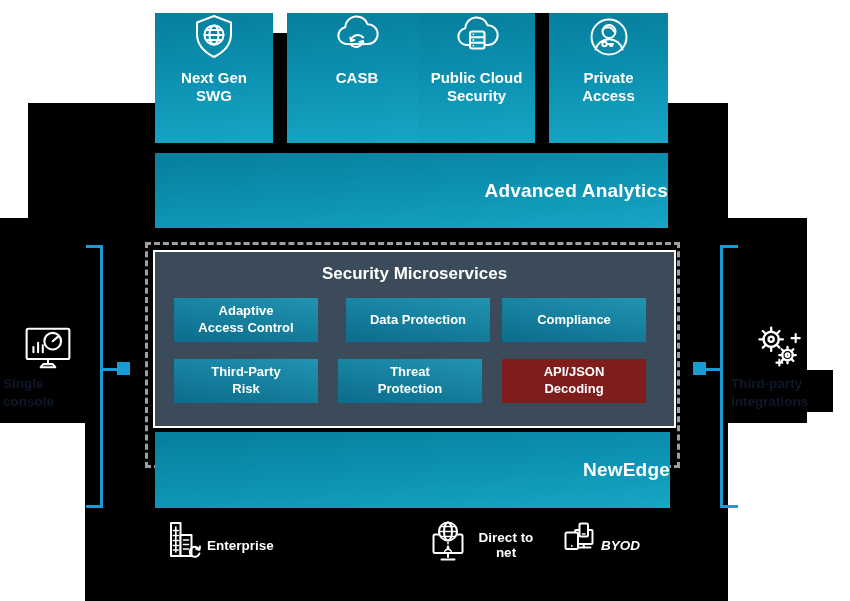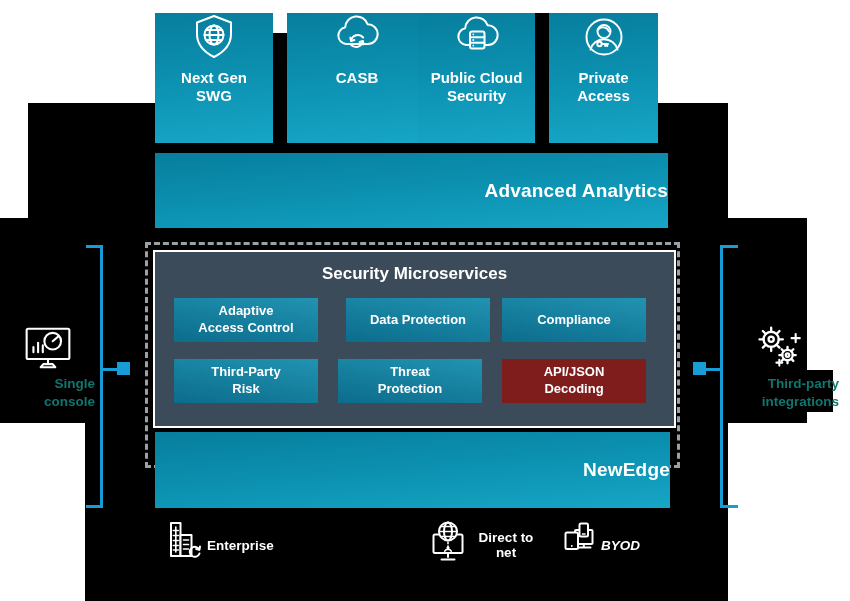--- a/index.html
+++ b/index.html
@@ -20,22 +20,22 @@
   .ms-container{position:absolute;left:153px;top:250px;width:523px;height:178px;background:#3b4b59;
                 border:2px solid #ffffff;box-sizing:border-box;z-index:3;}
   .ms-title{margin-top:12px;text-align:center;color:#fff;font-weight:bold;font-size:17px;}
   .svc{position:absolute;width:144px;height:44px;display:flex;flex-direction:column;align-items:center;
        justify-content:center;color:#fff;font-weight:bold;font-size:13px;line-height:1.28;text-align:center;
        background:linear-gradient(190deg,#2193b1 0%,#0c6c8c 100%);z-index:4;}
   .svc.orange{background:#7f1d1d;}
   .line{display:block;}
   .blue{position:absolute;background:#189cd6;z-index:6;}
   .side-icon{position:absolute;z-index:6;}
-  .side-label{position:absolute;color:#0f766e;font-weight:bold;font-size:13.5px;line-height:1.3;
-              text-align:right;z-index:6;}
+  .side-label{position:absolute;color:#0f172a;font-weight:bold;font-size:13.5px;line-height:1.3;
+              text-align:left;z-index:6;}
   .endpoint{position:absolute;top:518px;width:116px;display:flex;flex-direction:row;
             align-items:center;z-index:6;}
   .endpoint .elabel{margin-top:6px;color:#fff;font-weight:bold;font-size:13.5px;text-align:center;}
   svg{display:block;}
 </style>
 </head>
 <body>
 
 <div class="stage">
 
@@ -88,21 +88,21 @@
         <circle cx="20.3" cy="27" r="0.9" fill="#fff" stroke="none"></circle>
         <circle cx="20.3" cy="32.6" r="0.9" fill="#fff" stroke="none"></circle>
       </svg>
     </span>
     <div class="plabel">
       <span class="line">Public Cloud</span>
       <span class="line">Security</span>
     </div>
   </div>
 
-  <div class="product teal" style="left:549px;width:109px;">
+  <div class="product teal" style="left:549px;width:119px;">
     <span>
       <svg width="48" height="48" viewBox="0 0 48 48" fill="none" stroke="#fff" stroke-width="2" stroke-linecap="round" stroke-linejoin="round">
         <circle cx="24" cy="24" r="17.5"></circle>
         <circle cx="24" cy="18.5" r="6.5"></circle>
         <path d="M18 16.5 a6.5 6.5 0 0 1 11 2"></path>
         <path d="M10.5 36.5 a14 14 0 0 1 27 0"></path>
         <circle cx="19.5" cy="31" r="2.2"></circle>
         <path d="M21.7 31 H28 M25.2 31 V33 M27.2 31 V33"></path>
       </svg>
     </span>

